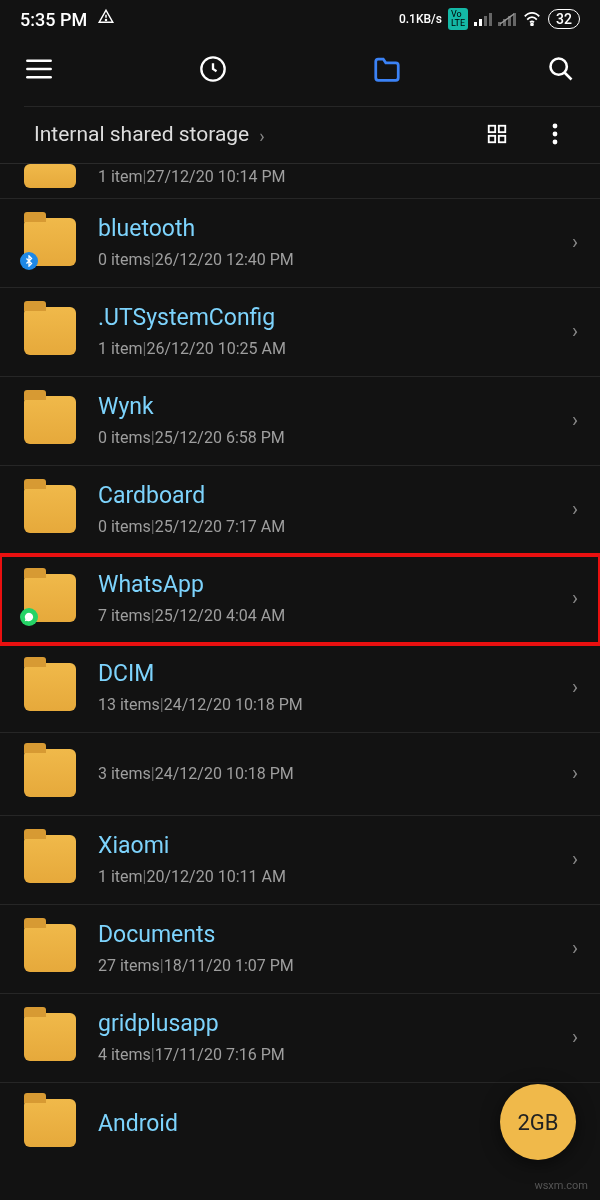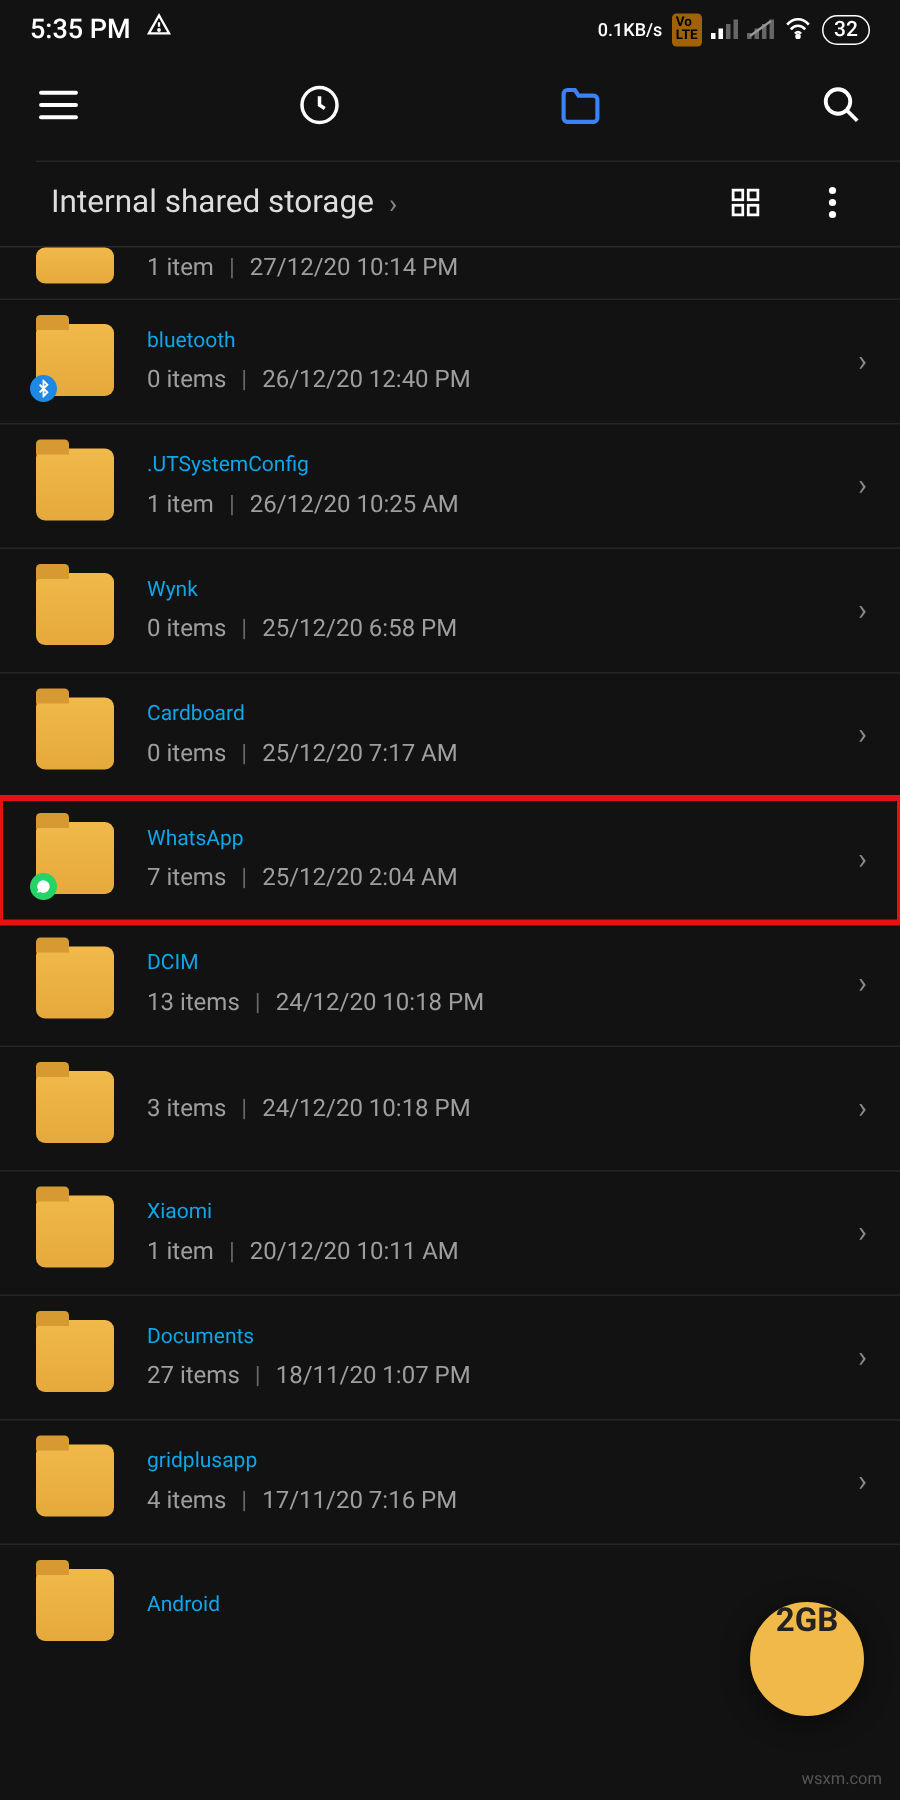--- a/index.html
+++ b/index.html
@@ -3,21 +3,21 @@
 <meta charset="utf-8">
 <style>
   * { margin: 0; padding: 0; box-sizing: border-box; font-family: -apple-system, BlinkMacSystemFont, 'Segoe UI', Roboto, sans-serif; }
   body { background: #121212; color: #fff; width: 600px; height: 1200px; overflow: hidden; position: relative; }
 
   
   .statusbar { display: flex; justify-content: space-between; align-items: flex-end; padding: 8px 20px 6px; font-size: 18px; font-weight: 500; }
   .statusbar .left { display: flex; align-items: center; gap: 10px; }
   .statusbar .right { display: flex; align-items: center; gap: 6px; }
   .battery { border: 1.5px solid #fff; border-radius: 10px; padding: 1px 7px; font-size: 14px; }
-  .vo-lte { background:#a16207; color:#000; font-size:9px; font-weight:700; padding:2px 3px; border-radius:3px; line-height:1; }
+  .vo-lte { background:#14b8a6; color:#000; font-size:9px; font-weight:400; padding:2px 3px; border-radius:3px; line-height:1; }
 
   
   .topnav { display: flex; align-items: center; justify-content: space-between; padding: 18px 24px 22px; }
   .nav-icon { width: 30px; height: 30px; display:flex; align-items:center; justify-content:center; }
   .active-icon svg { stroke:#3b82f6; }
 
   
   .crumbrow { display: flex; align-items: center; justify-content: space-between; padding: 14px 24px 16px 34px; border-bottom:1px solid #2a2a2a; }
   .crumb { color:#ddd; font-size: 21px; display:flex; align-items:flex-end; gap:10px; }
   .crumb-chev { color:#888; font-size:18px; }
@@ -32,28 +32,28 @@
   .item.partial { padding-top:0; padding-bottom:10px; }
   .folder-ic { width:52px; height:48px; background:linear-gradient(180deg,#f0b94a,#e6a93b); border-radius:6px; position:relative; flex-shrink:0; }
   .folder-ic::before { content:""; position:absolute; top:-6px; left:0; width:22px; height:10px; background:#d79a33; border-radius:3px 3px 0 0; }
   .partial .folder-ic{ height:24px; }
   .partial .folder-ic::before{ display:none; }
   .badge { position:absolute; bottom:-4px; left:-4px; width:18px; height:18px; border-radius:50%; display:flex; align-items:center; justify-content:center; font-size:10px; color:#fff; }
   .badge.bt{ background:#1e88e5; }
   .badge.wa{ background:#25d366; }
   .info { flex:1; padding-left:22px; display:flex; flex-direction:column; gap:8px; }
   .partial .info { gap:0; }
-  .name { font-size:14px; color:#0ea5e9; }
-  .meta { font-size:16px; color:#9e9e9e; display:flex; align-items:center; gap:10px; }
+  .name { font-size:23px; color:#7dd3fc; }
+  .meta { font-size:16px; color:#9e9e9e; display:flex; align-items:center; }
   .meta .sep{ color:#666; }
   .chev { color:#888; font-size:20px; }
   .highlighted { outline:4px solid #e91010; outline-offset:-2px; }
 
   
-  .fab { position:absolute; right:24px; bottom:56px; width:76px; height:76px; border-radius:50%; background:#f0b94a; color:#222; display:flex; justify-content:center; font-size:22px; font-weight:700; box-shadow:0 4px 18px rgba(0,0,0,0.5); }
+  .fab { position:absolute; right:24px; bottom:40px; width:76px; height:76px; border-radius:50%; background:#f0b94a; color:#222; display:flex; align-items:center; justify-content:center; font-size:22px; font-weight:400; box-shadow:0 4px 18px rgba(0,0,0,0.5); }
 
   .wm { position:absolute; bottom:8px; right:12px; font-size:11px; color:#555; }
 </style>
 </head>
 <body>
 
 <div class="statusbar">
   <div class="left">
     <span>5:35 PM</span>
     <span>
@@ -220,21 +220,21 @@
           <svg width="10" height="10" viewBox="0 0 24 24" fill="#fff">
             <path d="M12 2a10 10 0 0 0-8.6 15.1L2 22l5-1.3A10 10 0 1 0 12 2z"></path>
           </svg>
         </div>
       </div>
       <div class="info">
         <div class="name">WhatsApp</div>
         <div class="meta">
           <span>7 items</span>
           <span class="sep">|</span>
-          <span>25/12/20 2:04 AM</span>
+          <span>25/12/20 4:04 AM</span>
         </div>
       </div>
       <div class="chev">›</div>
     </div>
     <div class="item">
       <div class="folder-ic"></div>
       <div class="info">
         <div class="name">DCIM</div>
         <div class="meta">
           <span>13 items</span>

